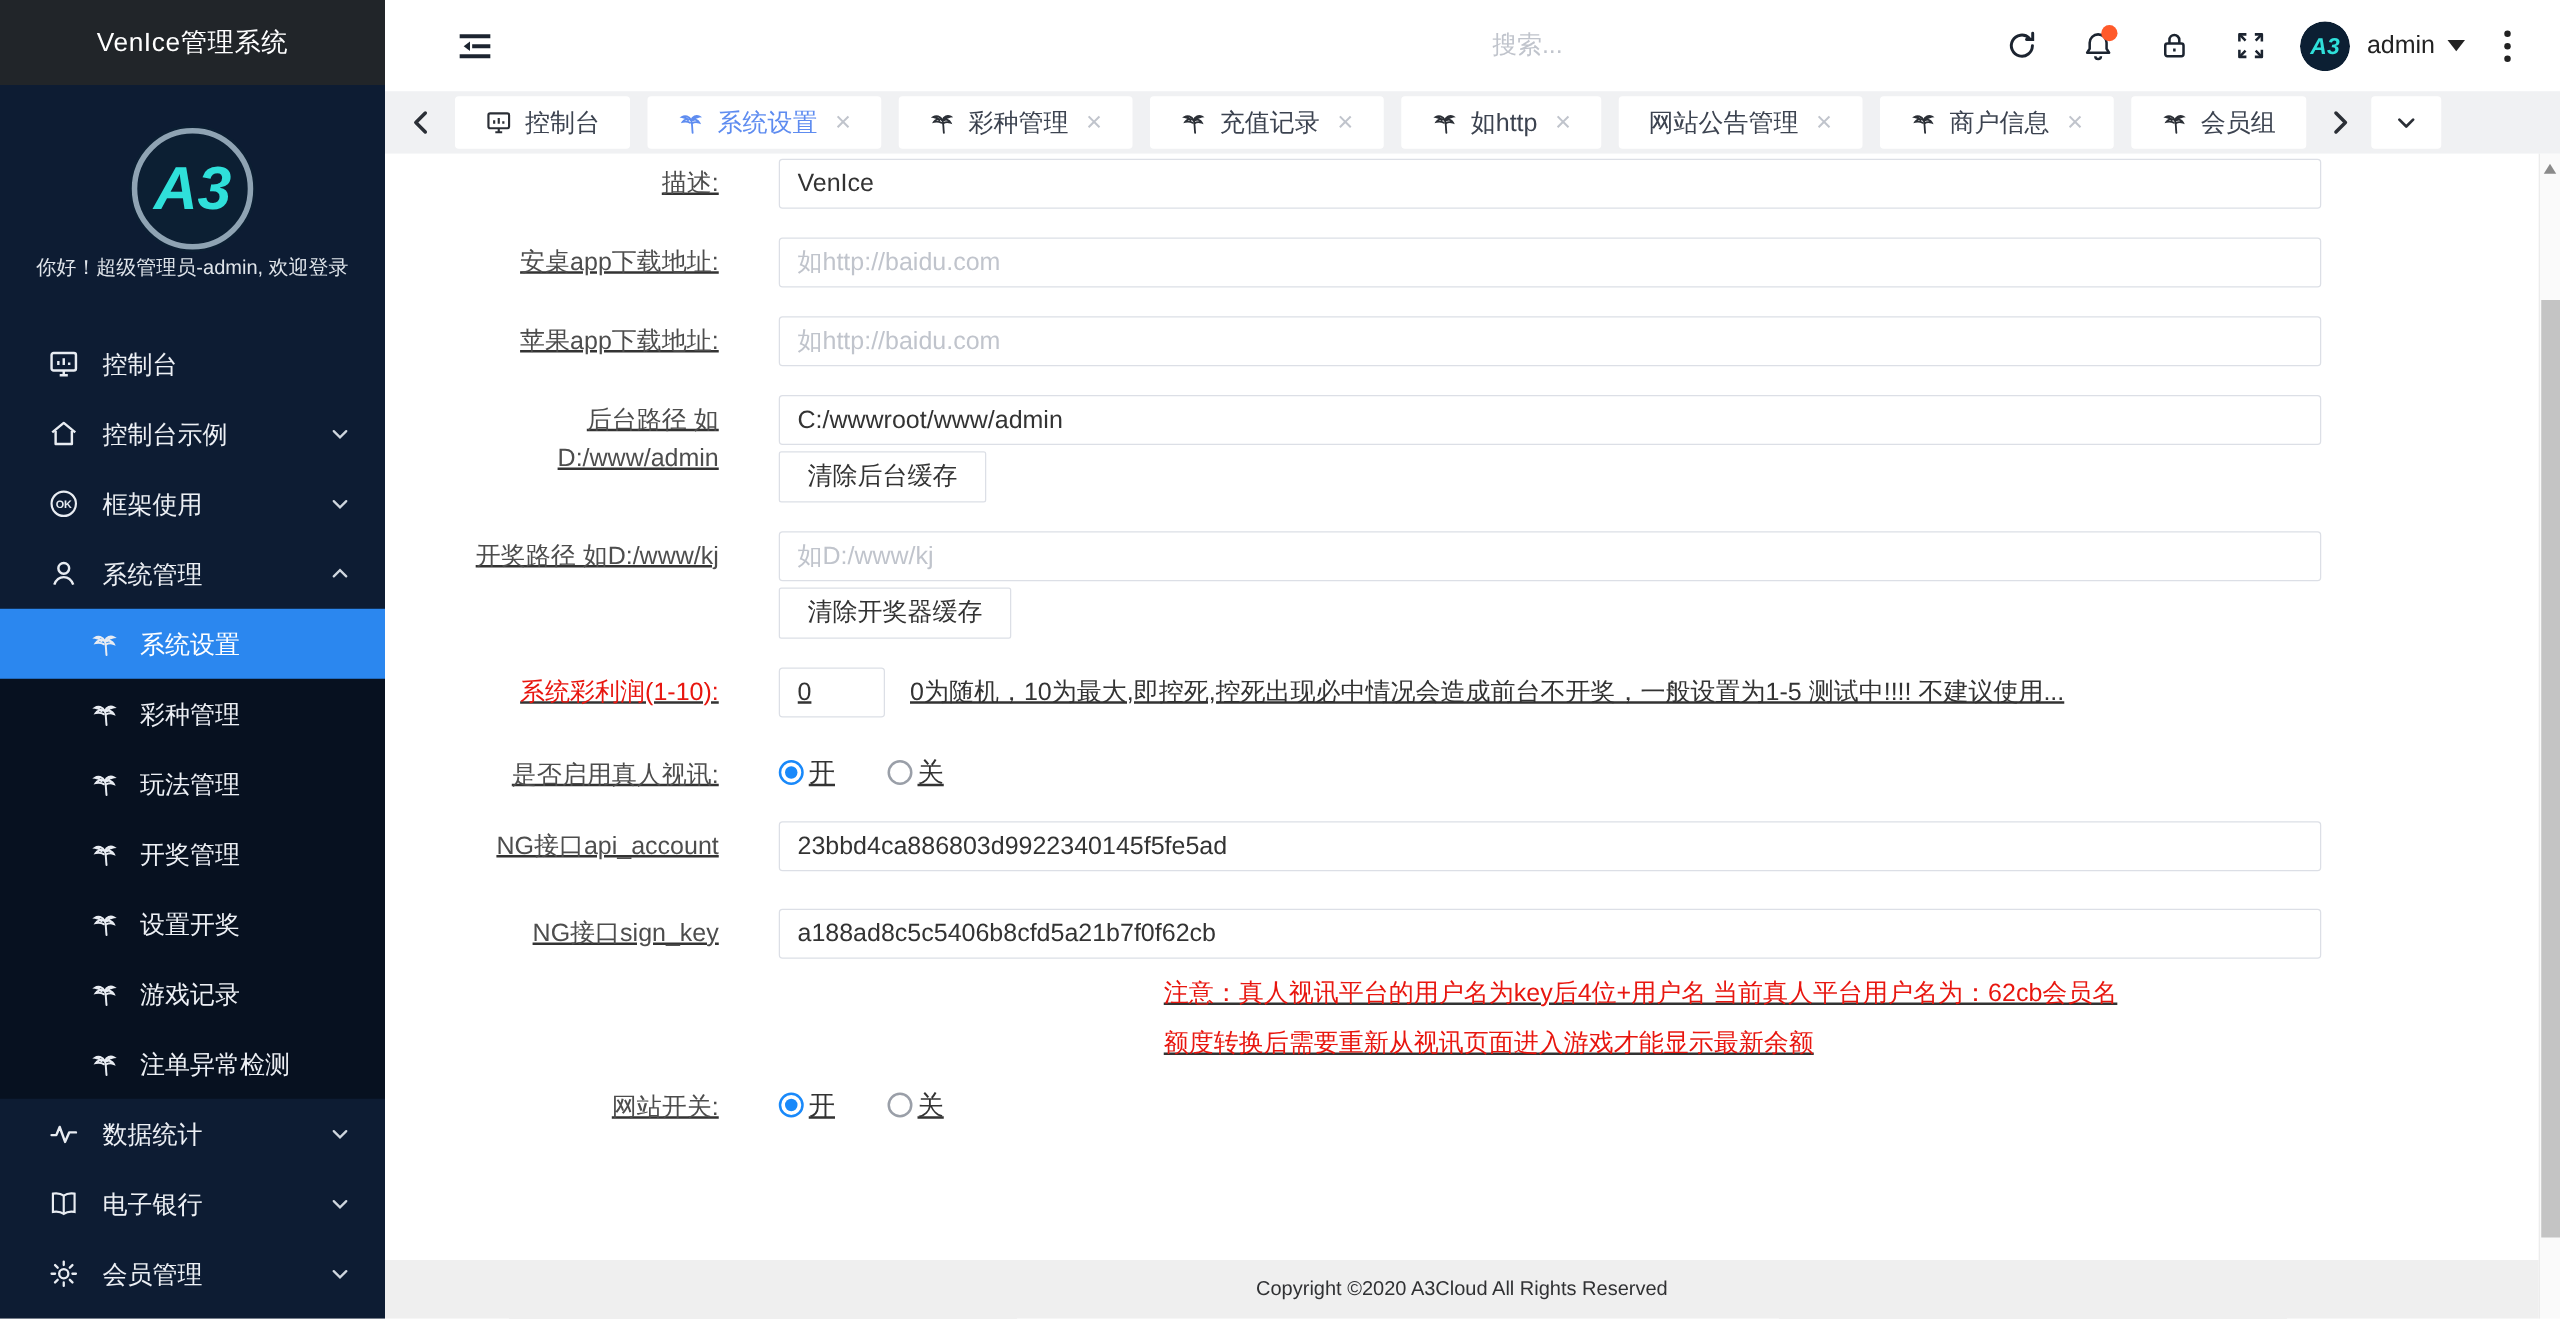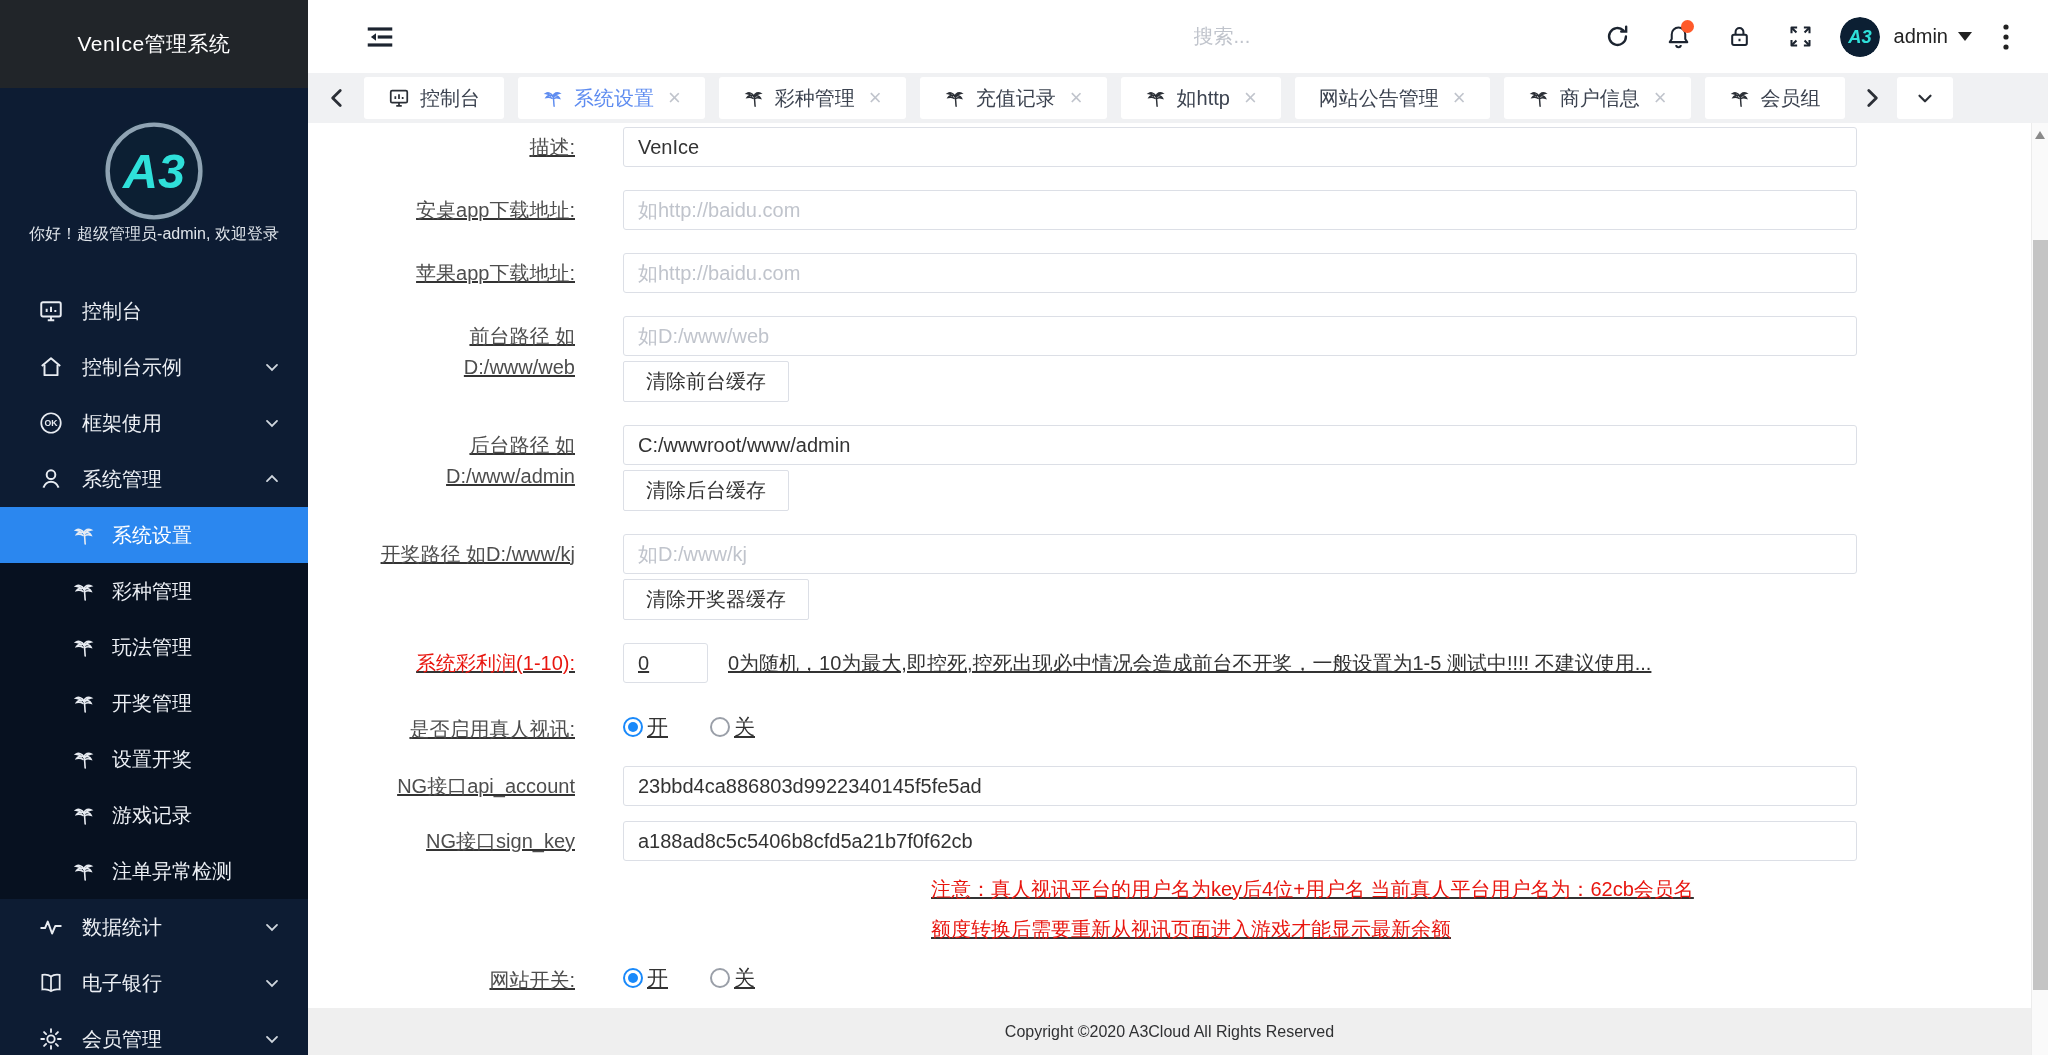--- a/index.html
+++ b/index.html
@@ -2,21 +2,21 @@
 <html><head>
 <meta charset="utf-8">
 <style>
   * { margin:0; padding:0; box-sizing:border-box; }
   html,body { width:2048px; height:1055px; overflow:hidden; }
   body { position:relative; font-family:"Liberation Sans", sans-serif; background:#fff; color:#333; }
   svg { display:block; }
 
   
   .sidebar { position:absolute; left:0; top:0; width:308px; height:1055px; background:#0d1c33; z-index:5; }
-  .app-title { height:88px; background:#212529; color:#fff; font-size:21px; display:flex; align-items:center; justify-content:center; letter-spacing:.5px; }
+  .app-title { height:68px; background:#212529; color:#fff; font-size:21px; display:flex; align-items:center; justify-content:center; letter-spacing:.5px; }
   .logo-wrap { display:flex; justify-content:center; margin-top:30px; }
   .greeting { text-align:center; color:#dfe4ea; font-size:16px; padding:0 6px; white-space:nowrap; }
   .menu { margin-top:38px; }
   .mi { height:56px; display:flex; align-items:center; padding:0 26px 0 38px; color:#edf0f5; font-size:20px; cursor:pointer; }
   .mi-icon { width:26px; height:26px; margin-right:18px; flex:none; color:#e8ecf2; }
   .mi-label { flex:1; white-space:nowrap; }
   .mi-arrow { width:20px; height:20px; color:#cfd6de; flex:none; }
   .submenu { background:#071120; }
   .submenu .mi { padding-left:72px; }
   .submenu .mi-icon { margin-right:16px; width:24px; height:24px; }
@@ -473,27 +473,20 @@
   <div class="frow">
     <div class="flabel">安桌app下载地址:</div>
     <div class="ffield"><input class="txt" type="text" placeholder="如http://baidu.com" style=""></div>
   </div>
 
   <div class="frow">
     <div class="flabel">苹果app下载地址:</div>
     <div class="ffield"><input class="txt" type="text" placeholder="如http://baidu.com" style=""></div>
   </div>
 
-  <div class="frow">
-    <div class="flabel">前台路径 如D:/www/web</div>
-    <div class="ffield">
-      <input class="txt" type="text" placeholder="如D:/www/web" style="">
-      <button class="clear-btn">清除前台缓存</button>
-    </div>
-  </div>
 
   <div class="frow">
     <div class="flabel">后台路径 如D:/www/admin</div>
     <div class="ffield">
       <input class="txt" type="text" value="C:/wwwroot/www/admin" style="">
       <button class="clear-btn">清除后台缓存</button>
     </div>
   </div>
 
   <div class="frow">
@@ -523,21 +516,21 @@
       </span>
       <span class="radio-opt">
         <span class="radio">
             <span class="dot"></span>
           </span>
         <span class="radio-lbl">关</span>
       </span>
     </div>
   </div>
 
-  <div class="frow" style="margin-bottom:15px;">
+  <div class="frow" style="margin-bottom:30px;">
     <div class="flabel">NG接口api_account</div>
     <div class="ffield"><input class="txt" type="text" value="23bbd4ca886803d9922340145f5fe5ad" style=""></div>
   </div>
 
   <div class="frow" style="margin-bottom:0;">
     <div class="flabel">NG接口sign_key</div>
     <div class="ffield"><input class="txt" type="text" value="a188ad8c5c5406b8cfd5a21b7f0f62cb" style=""></div>
   </div>
 
   <div class="notes">

